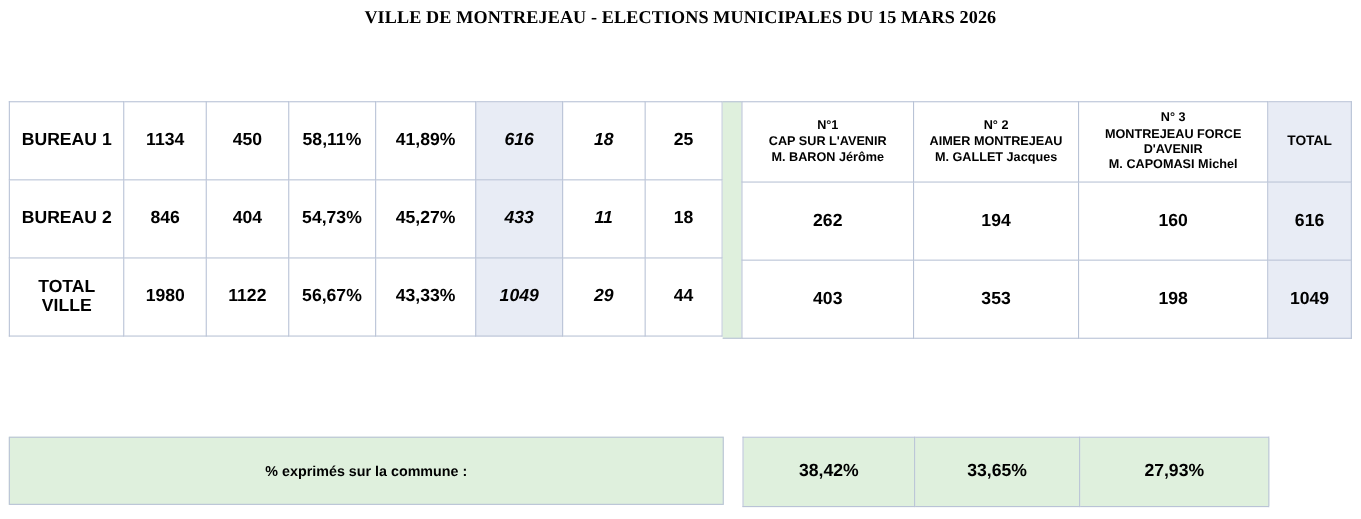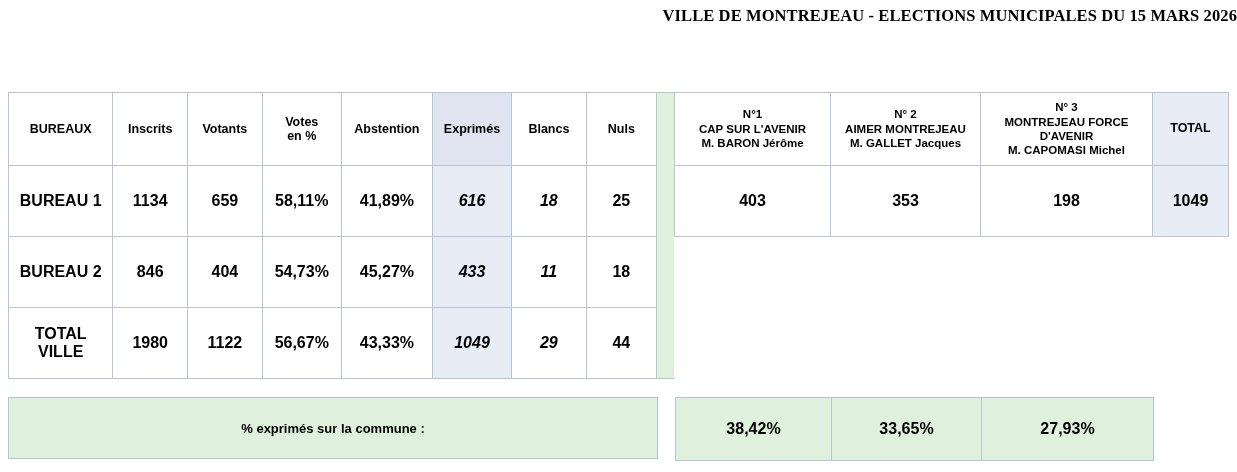--- a/index.html
+++ b/index.html
@@ -17,21 +17,21 @@
   .page {
     position: relative;
     width: 1237px;
     height: 472px;
   }
   .doc-title {
     position: absolute;
     top: 6px;
     left: 0;
     width: 1237px;
-    text-align: right;
+    text-align: center;
     font-family: "Liberation Serif", serif;
     font-weight: bold;
     font-size: 16.5px;
     letter-spacing: 0.1px;
     color: #000;
   }
   .tables-wrap {
     position: absolute;
     top: 92px;
     left: 8px;
@@ -164,38 +164,25 @@
         <col style="width:95px">
         <col style="width:68px">
         <col style="width:68px">
         <col style="width:72px">
         <col style="width:83px">
         <col style="width:72px">
         <col style="width:68px">
         <col style="width:64px">
       </colgroup>
       <tbody>
-          <tr class="hdr">
-        <td>BUREAUX</td>
-        <td>Inscrits</td>
-        <td>Votants</td>
-        <td>
-          <span class="two-line">Votes</span>
-          <span class="two-line">en %</span>
-        </td>
-        <td>Abstention</td>
-        <td class="exprimes-col">Exprimés</td>
-        <td class="blancs-col">Blancs</td>
-        <td>Nuls</td>
-      </tr>
 
       <tr class="datarow">
         <td>BUREAU 1</td>
         <td>1134</td>
-        <td>659</td>
+        <td>450</td>
         <td>58,11%</td>
         <td>41,89%</td>
         <td class="exprimes-col">616</td>
         <td class="blancs-col">18</td>
         <td>25</td>
       </tr>
 
       <tr class="datarow">
         <td>BUREAU 2</td>
         <td>846</td>
@@ -246,20 +233,26 @@
         </td>
         <td>
           <span class="two-line">N° 3</span>
           <span class="two-line">MONTREJEAU FORCE</span>
           <span class="two-line">D'AVENIR</span>
           <span class="two-line">M. CAPOMASI Michel</span>
         </td>
         <td class="total-col">TOTAL</td>
       </tr>
 
+      <tr class="datarow">
+        <td>262</td>
+        <td>194</td>
+        <td>160</td>
+        <td class="total-col">616</td>
+      </tr>
 
 
       <tr class="datarow">
         <td>403</td>
         <td>353</td>
         <td>198</td>
         <td class="total-col">1049</td>
       </tr>
     </tbody>
       </table>

